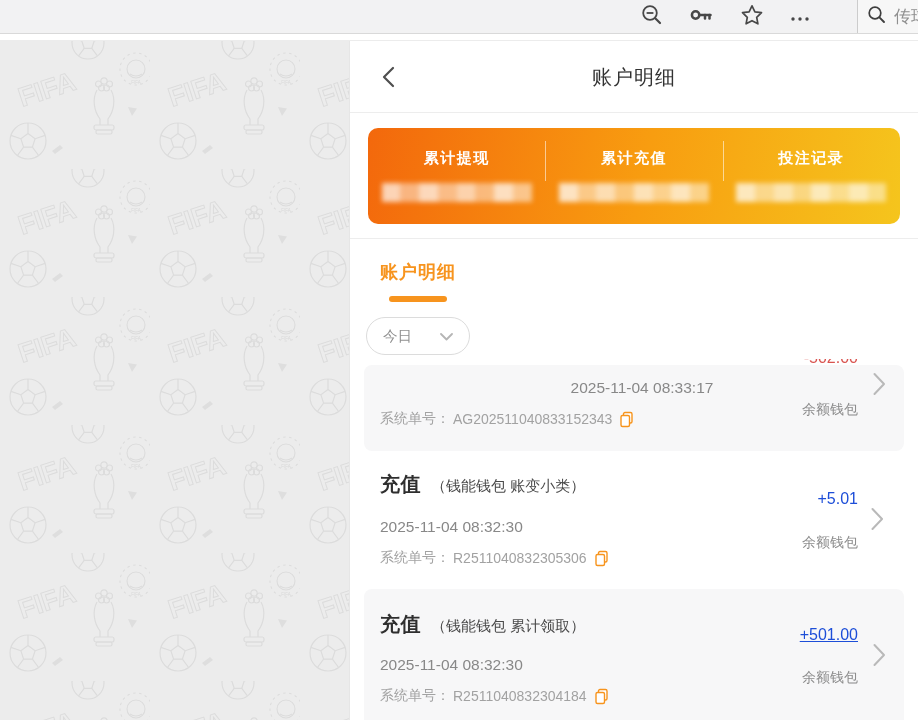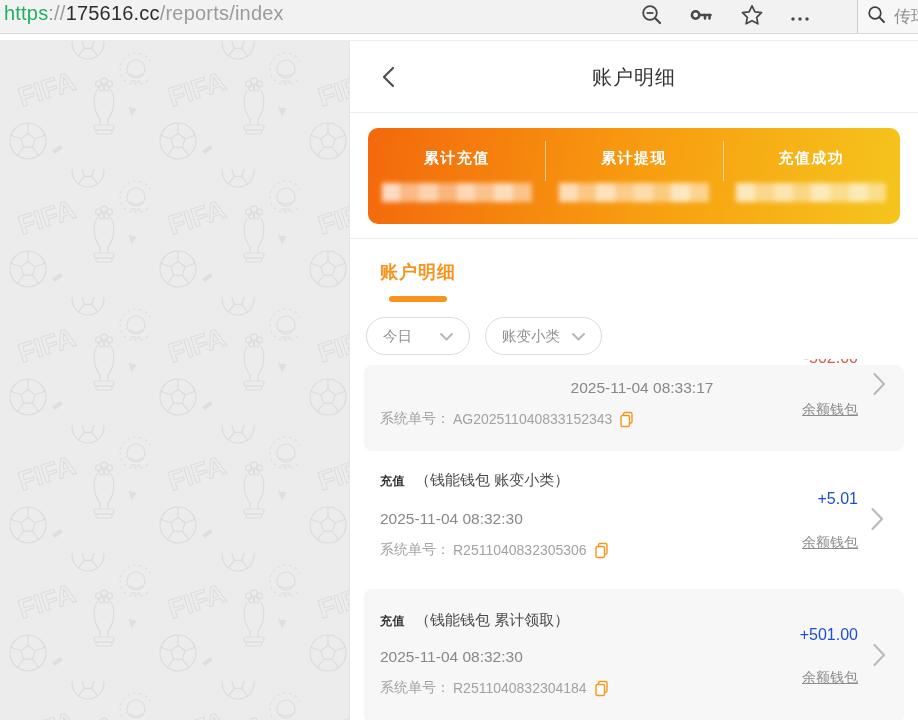--- a/index.html
+++ b/index.html
@@ -46,56 +46,53 @@
   
   .filters{padding:10px 0 0 16px;height:52px;box-sizing:border-box;display:flex;gap:15px;}
   .pill{height:38px;border:1px solid #dcdcdc;border-radius:19px;display:flex;align-items:center;
         padding:0 16px;font-size:14.5px;color:#8f8f8f;background:#fff;box-sizing:border-box;cursor:pointer;}
   .pill .chev-d{margin-left:12px;margin-top:2px;}
   .pill.wide .chev-d{margin-left:28px;}
   
   .list{position:relative;height:362px;overflow:hidden;}
   .amt{position:absolute;font-size:16px;font-weight:500;}
   .amt.pos{color:#1d4ed8;} .amt.neg{color:#d9534f;}
-  .wallet{position:absolute;font-size:14px;color:#8c8c8c;text-decoration:underline;}
+  .wallet{position:absolute;font-size:14px;color:#8c8c8c;}
   .row-chev{position:absolute;}
-  .tt-main{font-size:12px;font-weight:bold;color:#2f2f2f;letter-spacing:.5px;}
+  .tt-main{font-size:20px;font-weight:bold;color:#2f2f2f;letter-spacing:.5px;}
   .tt-sub{font-size:15px;color:#4a4a4a;margin-left:10px;}
   .row-time{font-size:15.5px;color:#888;}
   .row-order{display:flex;align-items:center;gap:7px;font-size:14px;color:#a2a2a2;}
   
   .t-first{position:relative;margin:6px 14px 0;height:86px;background:#f7f7f8;border-radius:8px;
            box-sizing:border-box;padding:14px 0 0 16px;text-align:center;}
   .t-first .amt{top:-16px;right:46px;}
   .t-first .row-chev{top:6px;right:18px;}
   .t-first .wallet{top:36px;right:46px;}
   .t-first .row-order{margin-top:13px;}
   
   .t-row{position:relative;height:136px;box-sizing:border-box;padding:20px 150px 0 30px;}
   .t-row .amt{top:39px;right:60px;}
   .t-row .row-chev{top:55px;right:34px;}
   .t-row .wallet{top:83px;right:60px;}
   .t-row .row-time{margin-top:20px;}
   .t-row .row-order{margin-top:13px;}
   
   .t-card{position:relative;margin:2px 14px 0;background:#f7f7f8;border-radius:8px;
           box-sizing:border-box;padding:22px 136px 26px 16px;}
-  .t-card .amt{top:37px;right:46px;}
+  .t-card .amt{top:37px;right:46px;text-decoration:underline;}
   .t-card .row-chev{top:53px;right:18px;}
   .t-card .wallet{top:80px;right:46px;}
   .t-card .row-time{margin-top:18px;}
   .t-card .row-order{margin-top:13px;}
 </style>
 </head>
 <body>
 
 <div class="topbar">
-  <div class="url">
-    <span class="u-scheme">https</span><span class="u-sep">://</span><span class="u-host">175616.cc</span><span class="u-path">/reports/index</span>
-  </div>
   <div class="tb-icons">
     <span>
       <svg width="22" height="22" viewBox="0 0 22 22">
           <circle cx="9" cy="9" r="6.8" fill="none" stroke="#474747" stroke-width="1.8"></circle>
           <line x1="5.6" y1="9" x2="12.4" y2="9" stroke="#474747" stroke-width="1.8"></line>
           <line x1="14.2" y1="14.2" x2="19" y2="19" stroke="#474747" stroke-width="2.2" stroke-linecap="round"></line>
         </svg>
     </span>
     <span>
       <svg width="24" height="20" viewBox="0 0 24 20">
@@ -186,47 +183,47 @@
         <svg width="13" height="22" viewBox="0 0 13 22">
             <polyline points="11,2 2,11 11,20" fill="none" stroke="#4f4f4f" stroke-width="2.2" stroke-linecap="round" stroke-linejoin="round"></polyline>
           </svg>
       </span>
       <div class="p-title">账户明细</div>
     </div>
 
     <div class="summary">
       <div class="sum-card">
         <div class="sum-col">
+          <div class="sum-label">累计提现</div>
+          <div class="sum-blur">
+            <span style="background:rgba(255,255,255,.7)"></span>
+              <span style="background:rgba(255,255,255,.48)"></span>
+              <span style="background:rgba(255,255,255,.72)"></span>
+              <span style="background:rgba(255,255,255,.5)"></span>
+              <span style="background:rgba(255,255,255,.66)"></span>
+              <span style="background:rgba(255,255,255,.46)"></span>
+              <span style="background:rgba(255,255,255,.74)"></span>
+              <span style="background:rgba(255,255,255,.52)"></span>
+          </div>
+        </div>
+        <div class="sum-col">
           <div class="sum-label">累计充值</div>
           <div class="sum-blur">
             <span style="background:rgba(255,255,255,.75)"></span>
               <span style="background:rgba(255,255,255,.5)"></span>
               <span style="background:rgba(255,255,255,.68)"></span>
               <span style="background:rgba(255,255,255,.45)"></span>
               <span style="background:rgba(255,255,255,.7)"></span>
               <span style="background:rgba(255,255,255,.52)"></span>
               <span style="background:rgba(255,255,255,.72)"></span>
               <span style="background:rgba(255,255,255,.5)"></span>
           </div>
         </div>
         <div class="sum-col">
-          <div class="sum-label">累计提现</div>
-          <div class="sum-blur">
-            <span style="background:rgba(255,255,255,.7)"></span>
-              <span style="background:rgba(255,255,255,.48)"></span>
-              <span style="background:rgba(255,255,255,.72)"></span>
-              <span style="background:rgba(255,255,255,.5)"></span>
-              <span style="background:rgba(255,255,255,.66)"></span>
-              <span style="background:rgba(255,255,255,.46)"></span>
-              <span style="background:rgba(255,255,255,.74)"></span>
-              <span style="background:rgba(255,255,255,.52)"></span>
-          </div>
-        </div>
-        <div class="sum-col">
-          <div class="sum-label">充值成功</div>
+          <div class="sum-label">投注记录</div>
           <div class="sum-blur">
             <span style="background:rgba(255,255,255,.72)"></span>
               <span style="background:rgba(255,255,255,.5)"></span>
               <span style="background:rgba(255,255,255,.66)"></span>
               <span style="background:rgba(255,255,255,.45)"></span>
               <span style="background:rgba(255,255,255,.7)"></span>
               <span style="background:rgba(255,255,255,.5)"></span>
               <span style="background:rgba(255,255,255,.68)"></span>
               <span style="background:rgba(255,255,255,.48)"></span>
           </div>
@@ -239,26 +236,20 @@
     <div class="tabs">
       <div class="tab active">
         <span>账户明细</span>
         <div class="bar"></div>
       </div>
     </div>
 
     <div class="filters">
       <div class="pill wide">
         <span>今日</span>
-        <svg class="chev-d" width="13" height="8" viewBox="0 0 13 8">
-            <polyline points="1,1 6.5,6.5 12,1" fill="none" stroke="#b5b5b5" stroke-width="1.8" stroke-linecap="round" stroke-linejoin="round"></polyline>
-          </svg>
-      </div>
-      <div class="pill">
-        <span>账变小类</span>
         <svg class="chev-d" width="13" height="8" viewBox="0 0 13 8">
             <polyline points="1,1 6.5,6.5 12,1" fill="none" stroke="#b5b5b5" stroke-width="1.8" stroke-linecap="round" stroke-linejoin="round"></polyline>
           </svg>
       </div>
     </div>
 
     <div class="list">
 
       <div class="t-first">
         <span class="amt neg">-502.00</span>

